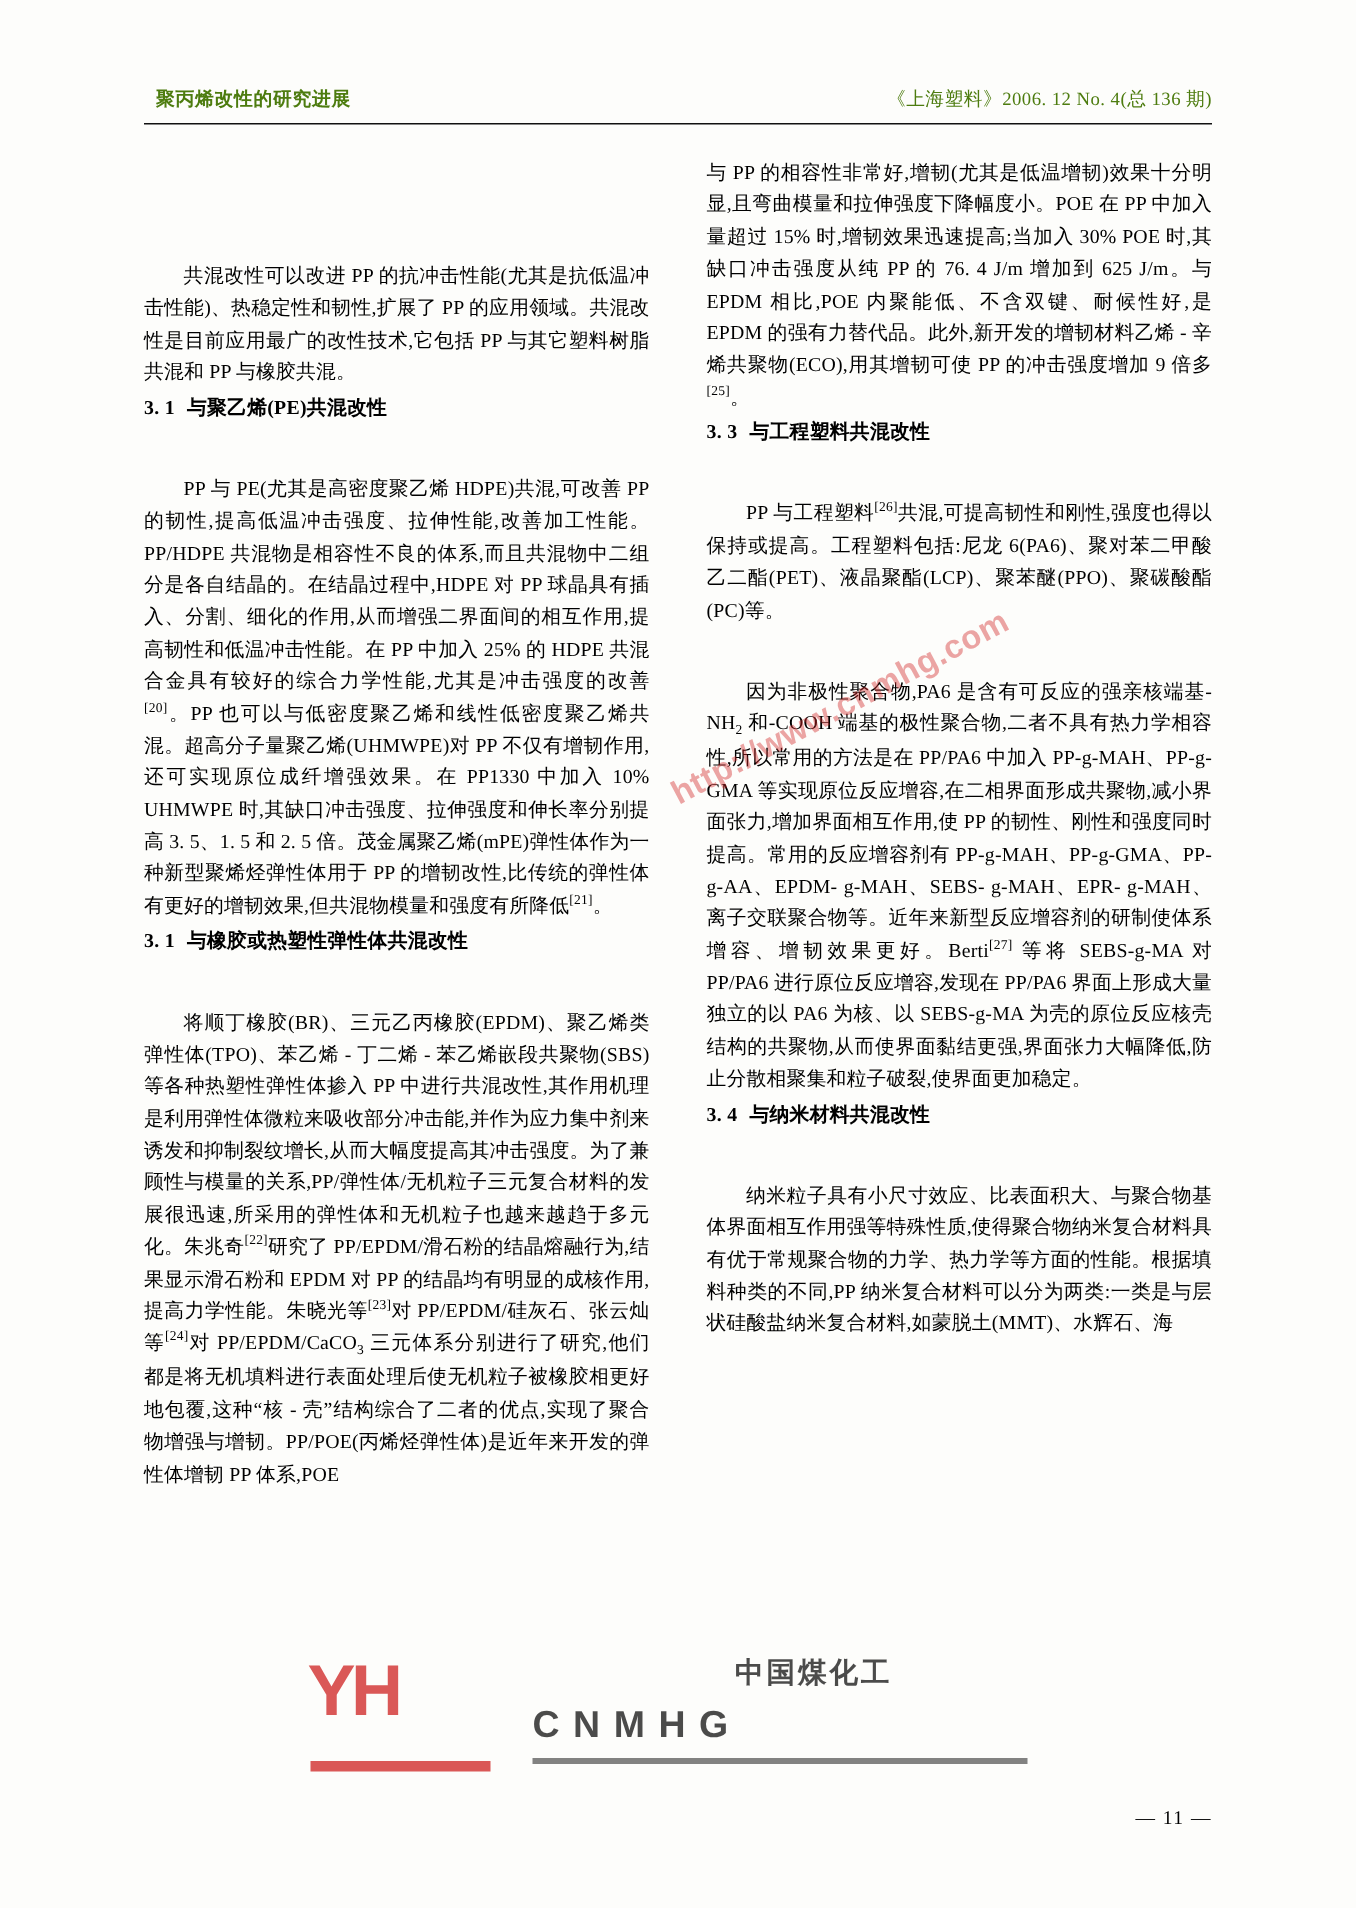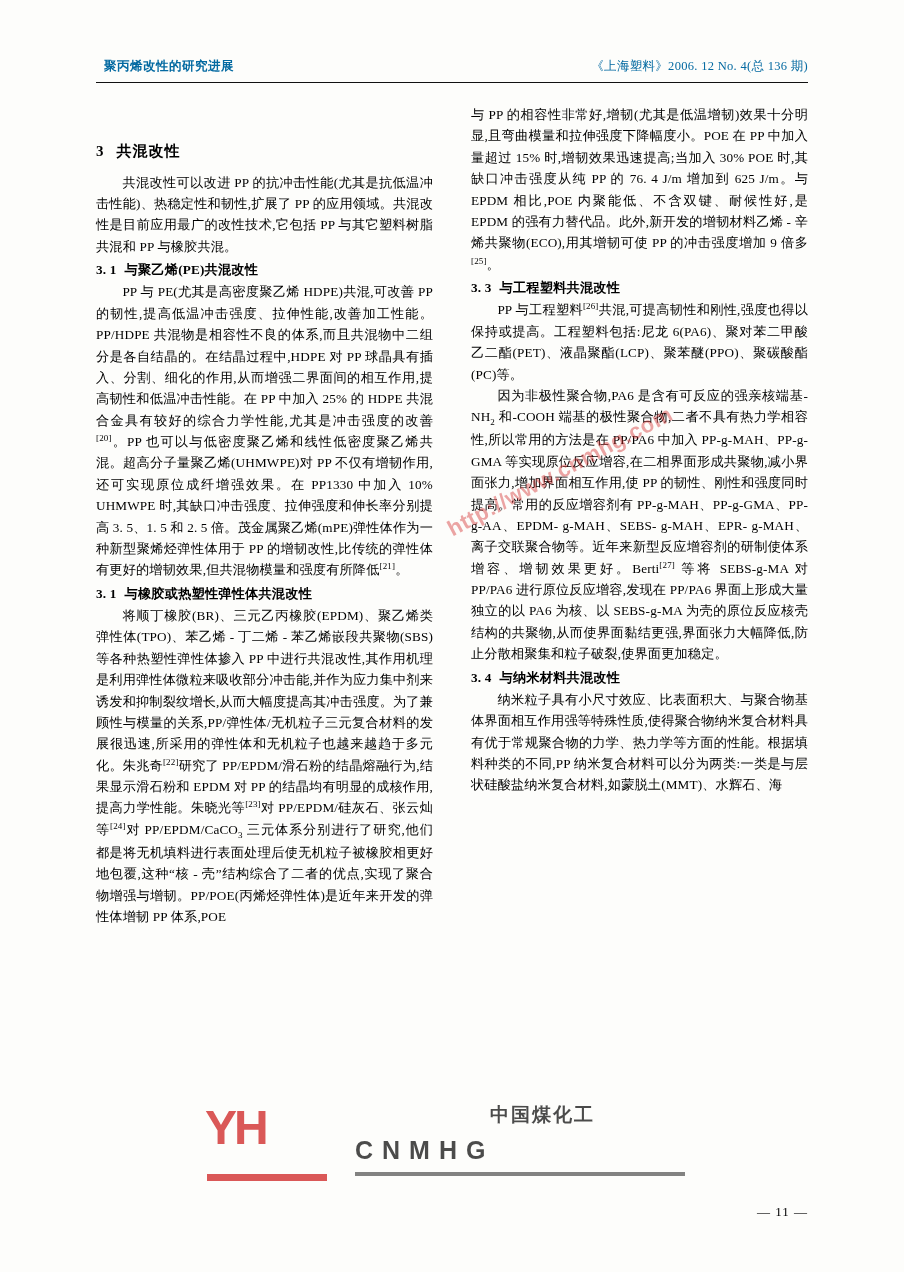--- a/index.html
+++ b/index.html
@@ -23,21 +23,21 @@
     left: 96px;
     top: 58px;
     width: 712px;
     height: 1160px;
   }
   
   .runhead {
     position: relative;
     height: 30px;
     font-size: 12.5px;
-    color: #0369a1;
+    color: #4d7c0f;
   }
   .runhead .left {
     position: absolute;
     left: 8px;
     top: 0;
     font-weight: bold;
     letter-spacing: 0.5px;
   }
   .runhead .right {
     position: absolute;
@@ -85,21 +85,21 @@
   }
   .h3 .num { margin-right: 8px; }
   p.body {
     font-size: 13.2px;
     line-height: 1.62;
     margin: 0;
     text-align: justify;
     text-justify: inter-ideograph;
     letter-spacing: 0.15px;
   }
-  p.indent { text-indent: 2em; }
+  p.indent { text-indent: 2em; margin-top: 33px; }
   sup {
     font-size: 9px;
     vertical-align: super;
     line-height: 0;
   }
   .col-top-pad { height: 36px; }
   
   .folio {
     position: absolute;
     right: 0;
@@ -195,23 +195,20 @@
       <div class="left">聚丙烯改性的研究进展</div>
       <div class="right">《上海塑料》2006. 12 No. 4(总 136 期)</div>
       <div class="rule"></div>
     </div>
 
     <div class="columns">
 
       <div class="col">
         <div class="col-top-pad"></div>
 
-        <h2 class="h2">
-          <span class="num">3</span><span>共混改性</span>
-        </h2>
 
         <p class="body indent">共混改性可以改进 PP 的抗冲击性能(尤其是抗低温冲击性能)、热稳定性和韧性,扩展了 PP 的应用领域。共混改性是目前应用最广的改性技术,它包括 PP 与其它塑料树脂共混和 PP 与橡胶共混。</p>
 
         <h3 class="h3">
           <span class="num">3. 1</span><span>与聚乙烯(PE)共混改性</span>
         </h3>
 
         <p class="body indent">PP 与 PE(尤其是高密度聚乙烯 HDPE)共混,可改善 PP 的韧性,提高低温冲击强度、拉伸性能,改善加工性能。PP/HDPE 共混物是相容性不良的体系,而且共混物中二组分是各自结晶的。在结晶过程中,HDPE 对 PP 球晶具有插入、分割、细化的作用,从而增强二界面间的相互作用,提高韧性和低温冲击性能。在 PP 中加入 25% 的 HDPE 共混合金具有较好的综合力学性能,尤其是冲击强度的改善<sup>[20]</sup>。PP 也可以与低密度聚乙烯和线性低密度聚乙烯共混。超高分子量聚乙烯(UHMWPE)对 PP 不仅有增韧作用,还可实现原位成纤增强效果。在 PP1330 中加入 10% UHMWPE 时,其缺口冲击强度、拉伸强度和伸长率分别提高 3. 5、1. 5 和 2. 5 倍。茂金属聚乙烯(mPE)弹性体作为一种新型聚烯烃弹性体用于 PP 的增韧改性,比传统的弹性体有更好的增韧效果,但共混物模量和强度有所降低<sup>[21]</sup>。</p>
 
         <h3 class="h3">

